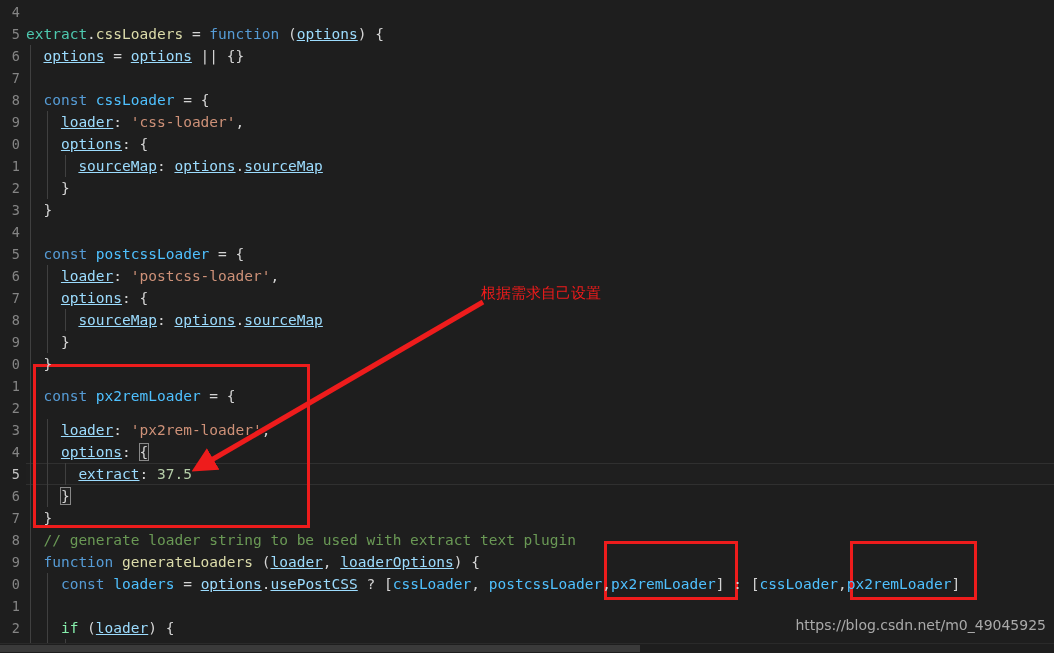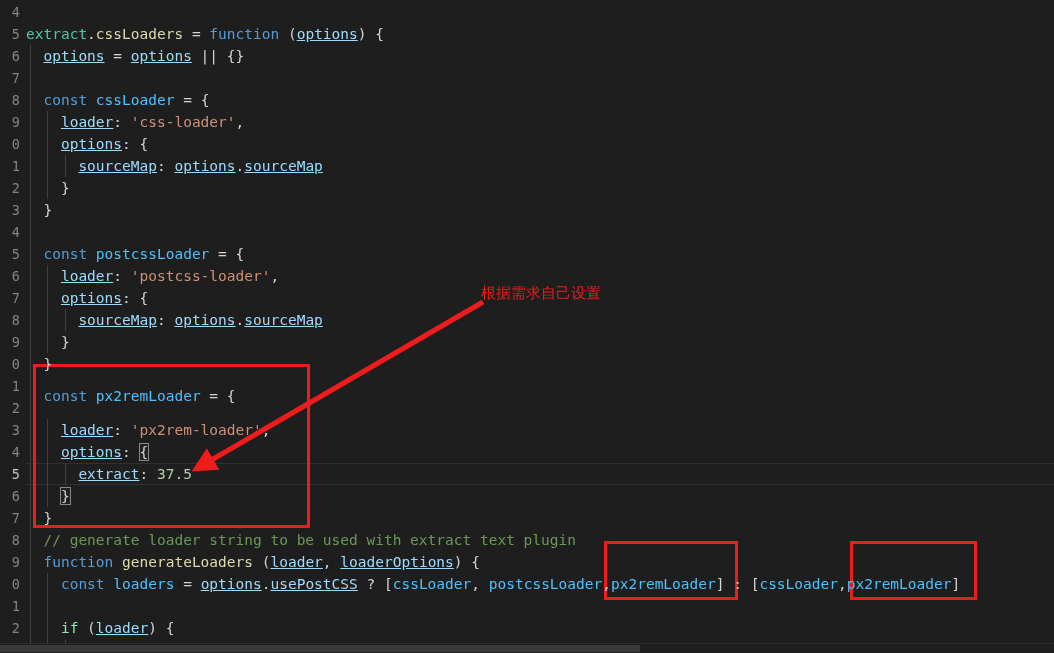--- a/index.html
+++ b/index.html
@@ -264,17 +264,18 @@
   </svg>
 
   <div id="boxes">
       <div class="redbox" style="left: 33px; top: 364px; width: 277px; height: 164px; border-color: rgb(238, 28, 28);"></div>
       <div class="redbox" style="left: 604px; top: 541px; width: 134px; height: 59px; border-color: rgb(238, 28, 28);"></div>
       <div class="redbox" style="left: 850px; top: 541px; width: 127px; height: 59px; border-color: rgb(238, 28, 28);"></div>
     </div>
 
   <div class="cn-note" style="left:481px; top:284px;">根据需求自己设置</div>
 
+  <div class="watermark">https://blog.csdn.net/m0_49045925</div>
 
   <div class="hscroll">
     <div class="thumb"></div>
   </div>
 </div>
 
 </body></html>

